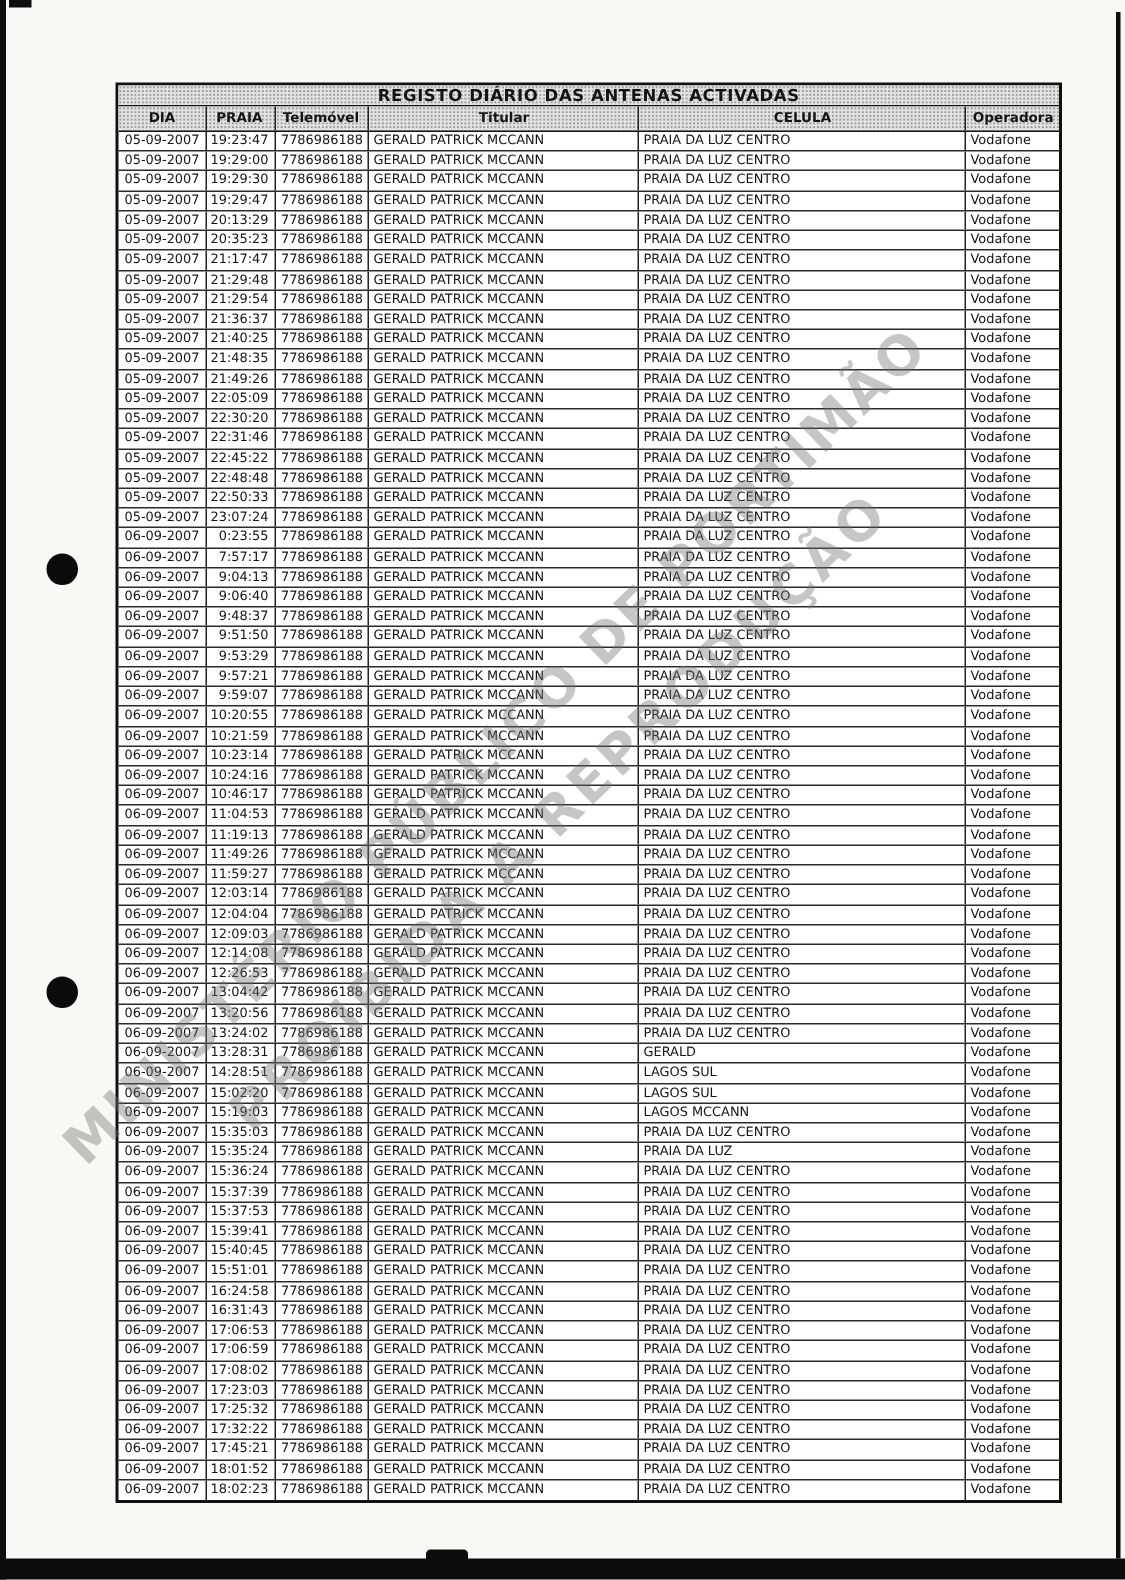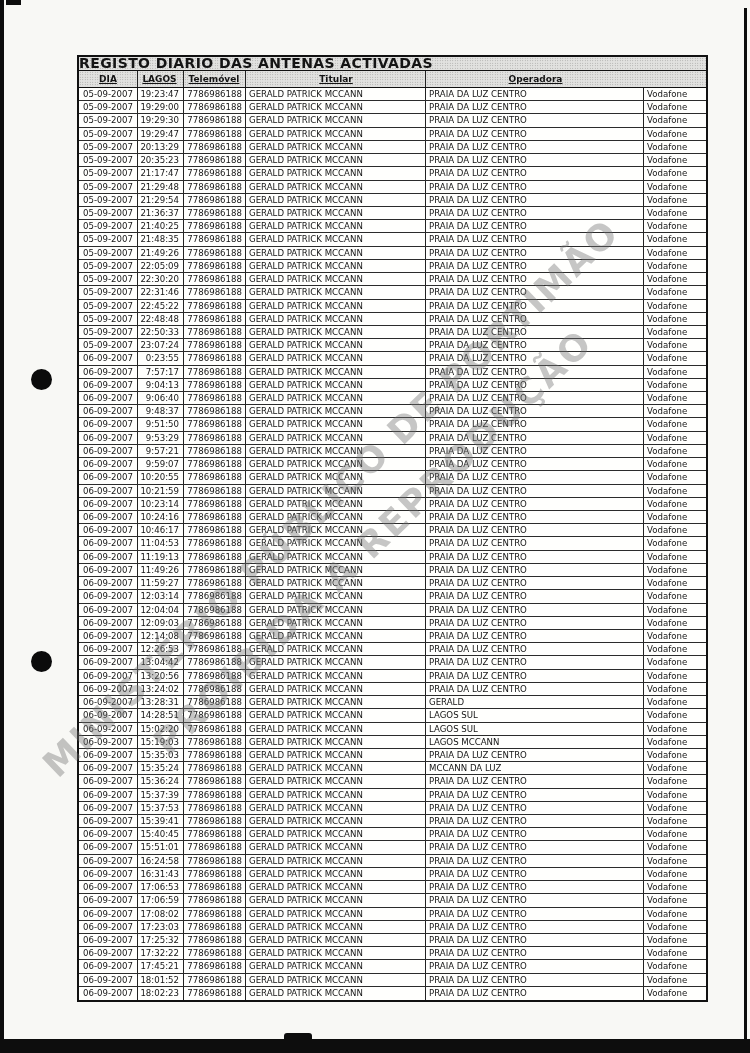--- a/index.html
+++ b/index.html
@@ -28,28 +28,28 @@
   .table {
     position: absolute; left: 77px; top: 55px; width: 631px;
     border: 2px solid #111; background: #fffffd;
   }
   .stipple {
     background-color: #e2e2e0;
     background-image: radial-gradient(#9a9a98 0.6px, transparent 0.7px);
     background-size: 2.5px 2.5px;
   }
   .title-row {
-    height: 14px; line-height: 13px; 
-    font-size: 14px; font-weight: bold; letter-spacing: 0.4px;
+    height: 14px; line-height: 13px; text-align: center;
+    font-size: 11px; font-weight: bold; letter-spacing: 0.4px;
     border-bottom: 1.5px solid #111;
   }
   .trow { display: grid; grid-template-columns: 59px 46px 62px 180px 218px 1fr; }
   .header-row { height: 17px; border-bottom: 1.5px solid #111; }
   .header-row .cell {
-    font-size: 9px; font-weight: bold; line-height: 16px; text-align: center; text-decoration: underline;
+    font-size: 9px; font-weight: bold; line-height: 16px; text-align: center;
   }
   .cell {
     border-right: 1px solid #222;
     overflow: hidden; white-space: nowrap;
     font-size: 8.6px; padding: 0 2px;
   }
   .cell:last-child { border-right: none; }
   .body .trow { height: 13.22px; border-bottom: 1px solid #2b2b2b; }
   .body .trow:last-child { border-bottom: none; }
   .body .cell { line-height: 12.4px; }
@@ -79,23 +79,24 @@
   <div class="scan-bar scan-right"></div>
   <div class="scan-bar scan-bottom"></div>
   <div class="scan-bar scan-bump"></div>
   <div class="punch punch-1"></div>
   <div class="punch punch-2"></div>
 
   <div class="table">
     <div class="title-row stipple">REGISTO DIÁRIO DAS ANTENAS ACTIVADAS</div>
     <div class="trow header-row stipple">
       <div class="cell c0">DIA</div>
-      <div class="cell c1">LAGOS</div>
+      <div class="cell c1">PRAIA</div>
       <div class="cell c2">Telemóvel</div>
       <div class="cell c3">Titular</div>
+      <div class="cell c4">CELULA</div>
       <div class="cell c5">Operadora</div>
     </div>
     <div class="body" id="table-body">
         <div class="trow">
           <div class="cell c0">05-09-2007</div>
           <div class="cell c1">19:23:47</div>
           <div class="cell c2">7786986188</div>
           <div class="cell c3">GERALD PATRICK MCCANN</div>
           <div class="cell c4">PRAIA DA LUZ CENTRO</div>
           <div class="cell c5">Vodafone</div>
@@ -498,21 +499,21 @@
           <div class="cell c2">7786986188</div>
           <div class="cell c3">GERALD PATRICK MCCANN</div>
           <div class="cell c4">PRAIA DA LUZ CENTRO</div>
           <div class="cell c5">Vodafone</div>
         </div>
         <div class="trow">
           <div class="cell c0">06-09-2007</div>
           <div class="cell c1">15:35:24</div>
           <div class="cell c2">7786986188</div>
           <div class="cell c3">GERALD PATRICK MCCANN</div>
-          <div class="cell c4">MCCANN DA LUZ</div>
+          <div class="cell c4">PRAIA DA LUZ</div>
           <div class="cell c5">Vodafone</div>
         </div>
         <div class="trow">
           <div class="cell c0">06-09-2007</div>
           <div class="cell c1">15:36:24</div>
           <div class="cell c2">7786986188</div>
           <div class="cell c3">GERALD PATRICK MCCANN</div>
           <div class="cell c4">PRAIA DA LUZ CENTRO</div>
           <div class="cell c5">Vodafone</div>
         </div>

